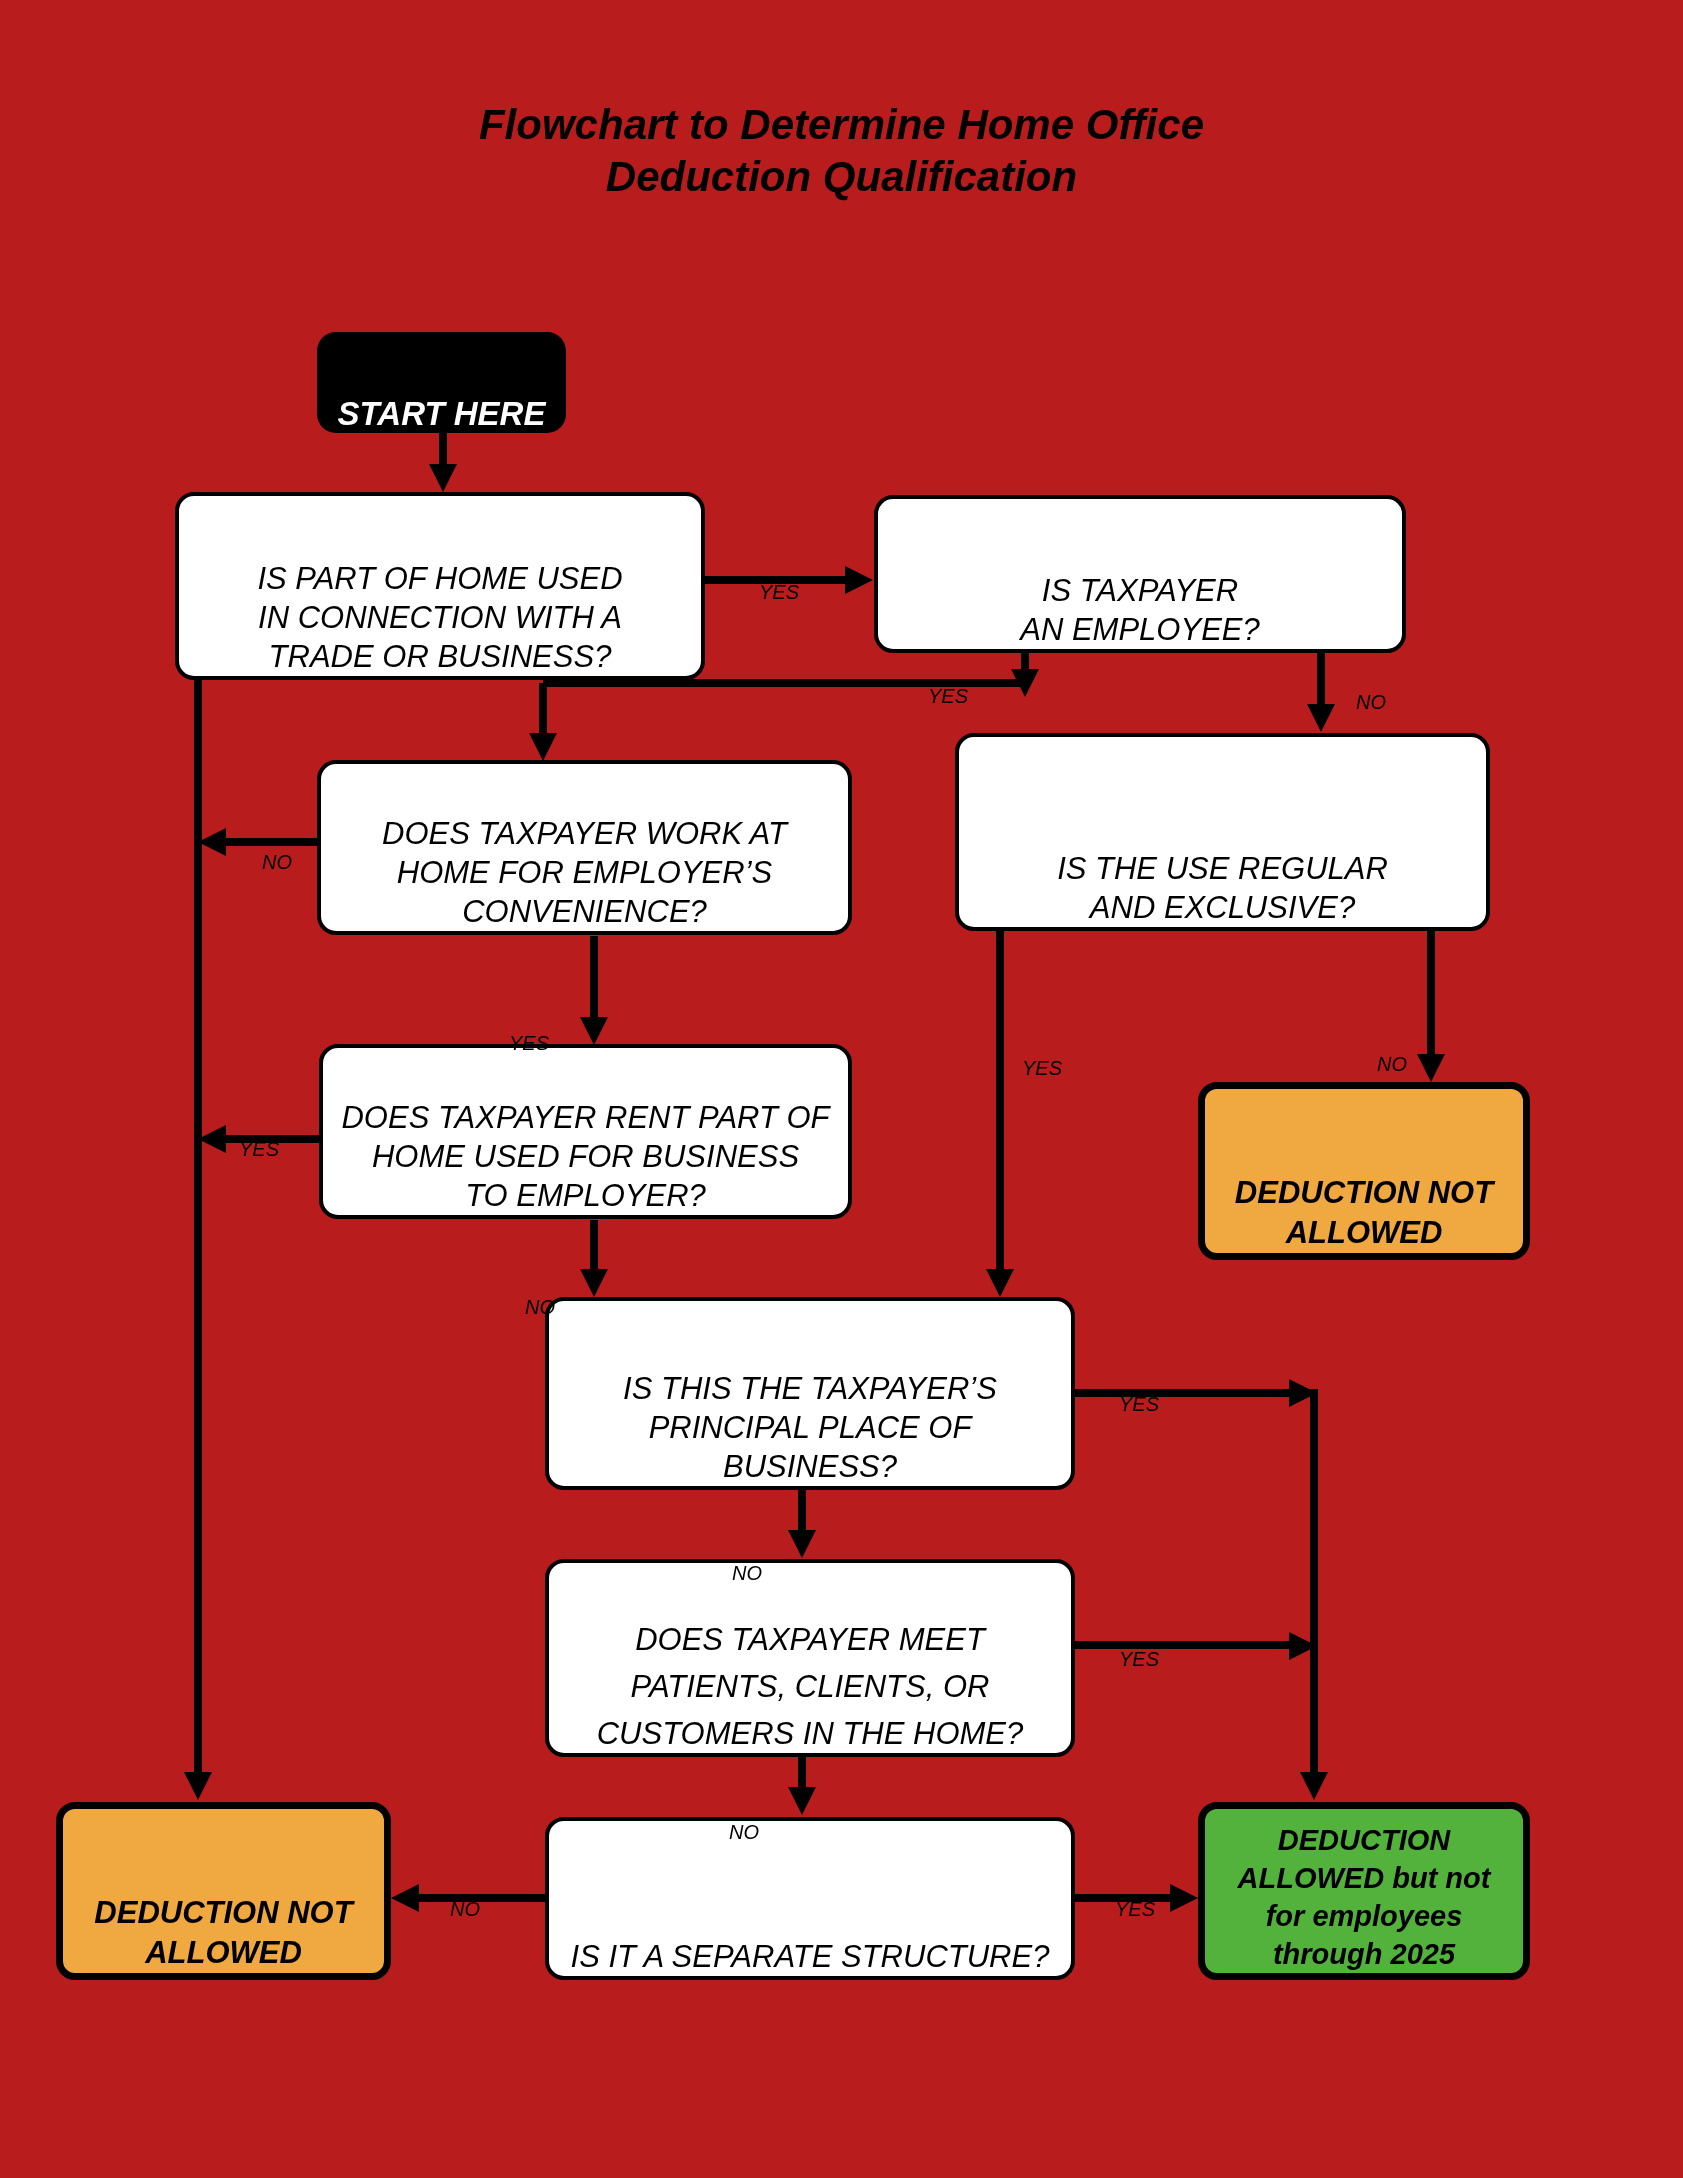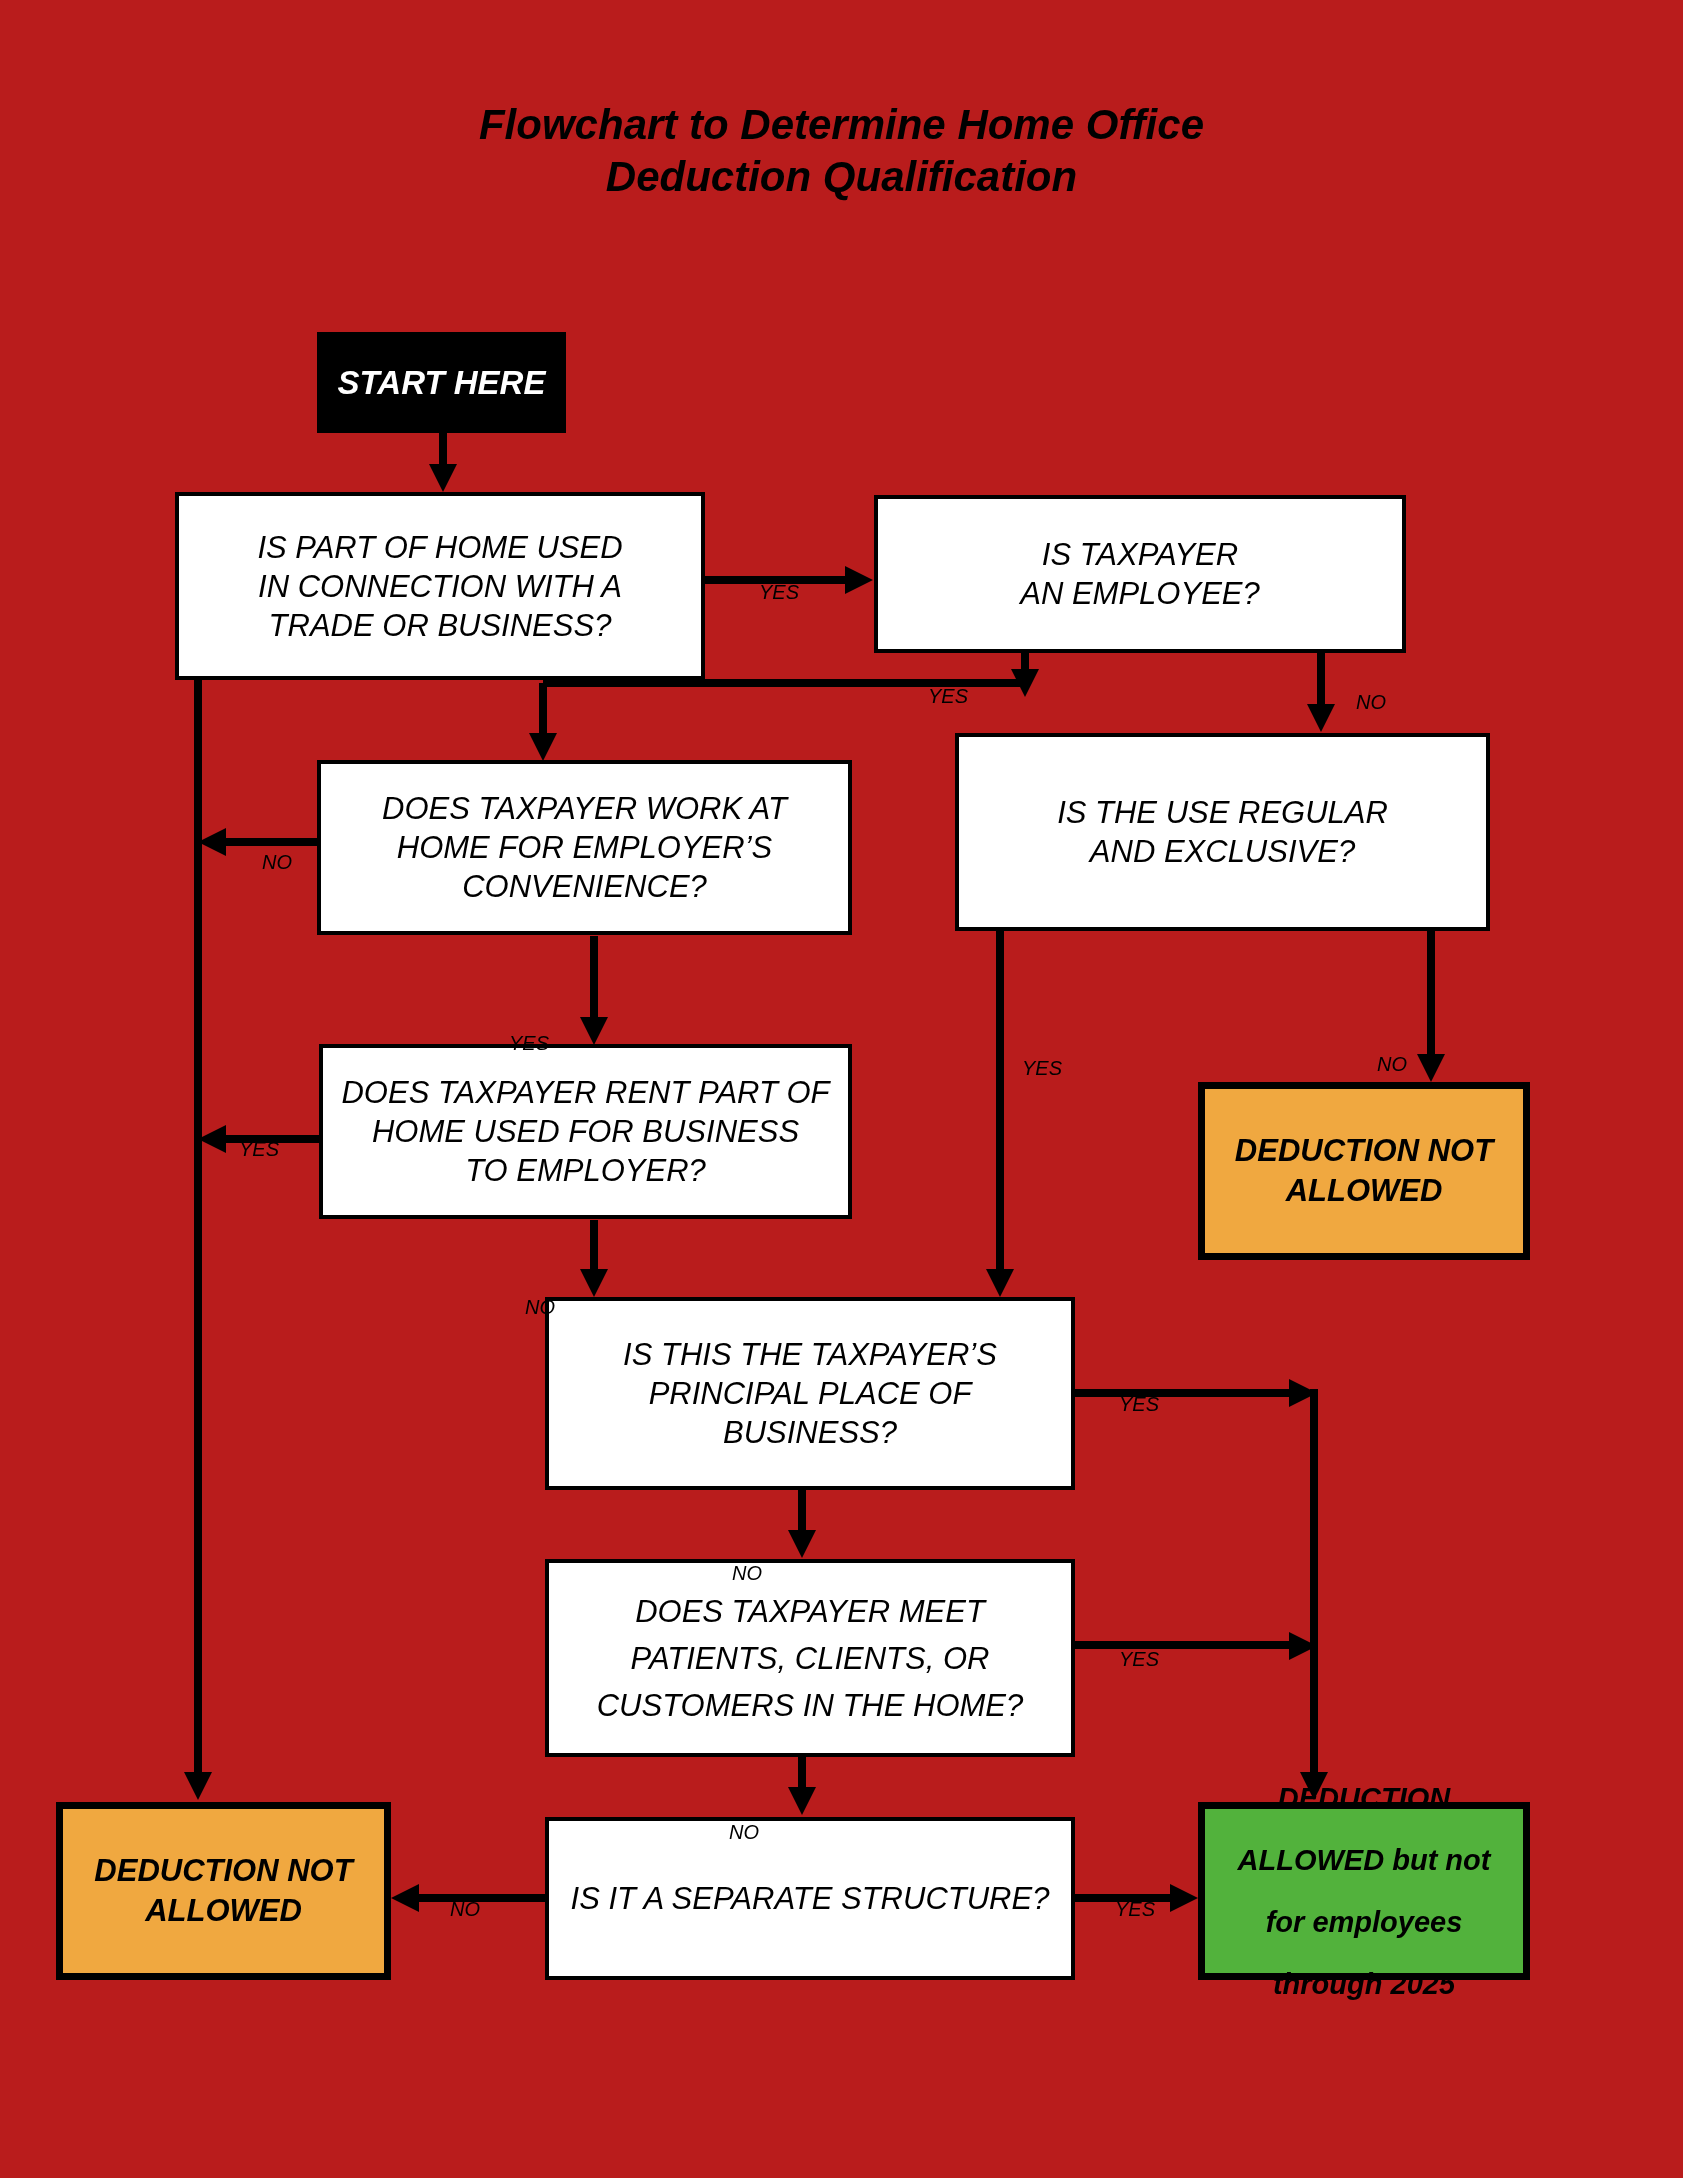--- a/index.html
+++ b/index.html
@@ -14,22 +14,23 @@
     font-style:italic;
   }
   
   #title{
     position:absolute; left:0; top:99px; width:1683px;
     text-align:center; font-weight:bold; font-size:42px; line-height:52px;
   }
   
   .box{
     position:absolute; box-sizing:border-box;
-    display:flex; flex-direction:column; justify-content:center; align-items:center;
+    display:flex; flex-direction:column; justify-content:flex-end; align-items:center;
     text-align:center;
+    border-radius:19px;
   }
   .qbox{ border:4px solid #000; background:#fff; font-size:31px; line-height:39px; }
   .startbox{ background:#000; color:#fff; font-weight:bold; font-size:33px; }
   .endbox{ border:7px solid #000; font-weight:bold; font-size:31px; line-height:40px; }
   #n-start   {left:317px;  top:332px;  width:249px; height:101px;}
   #n-q1      {left:175px;  top:492px;  width:530px; height:188px;}
   #n-q2      {left:874px;  top:495px;  width:532px; height:158px;}
   #n-q3      {left:955px;  top:733px;  width:535px; height:198px;}
   #n-q4      {left:317px;  top:760px;  width:535px; height:175px;}
   #n-q5      {left:319px;  top:1044px; width:533px; height:175px;}
@@ -114,21 +115,21 @@
   <div id="n-denied1" class="box endbox" style="background: rgb(240, 168, 64);">
     <div>DEDUCTION NOT</div>
     <div>ALLOWED</div>
   </div>
 
   <div id="n-denied2" class="box endbox" style="background: rgb(240, 168, 64);">
     <div>DEDUCTION NOT</div>
     <div>ALLOWED</div>
   </div>
 
-  <div id="n-allowed" class="box endbox" style="background: rgb(82, 178, 60); gap: 24px;">
+  <div id="n-allowed" class="box endbox" style="background: rgb(82, 178, 60);">
     <div>DEDUCTION</div>
     <div>ALLOWED but not</div>
     <div>for employees</div>
     <div>through 2025</div>
   </div>
 
   <div class="vl" style="left:439px; top:431px; height:35px;"></div>
   <div class="ah ah-d" style="left:429px; top:464px;"></div>
 
   <div class="hl" style="left:705px; top:576px; width:141px;"></div>

